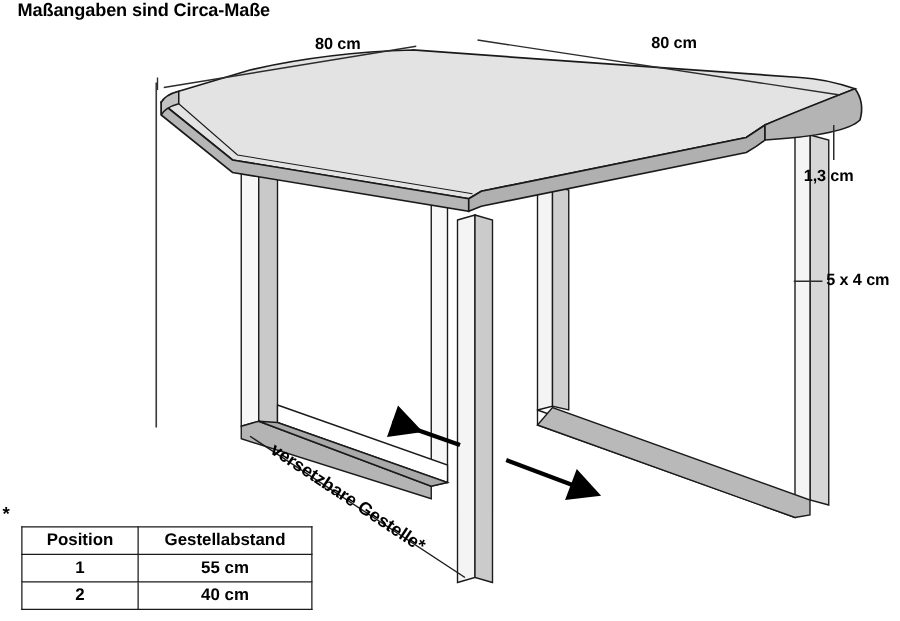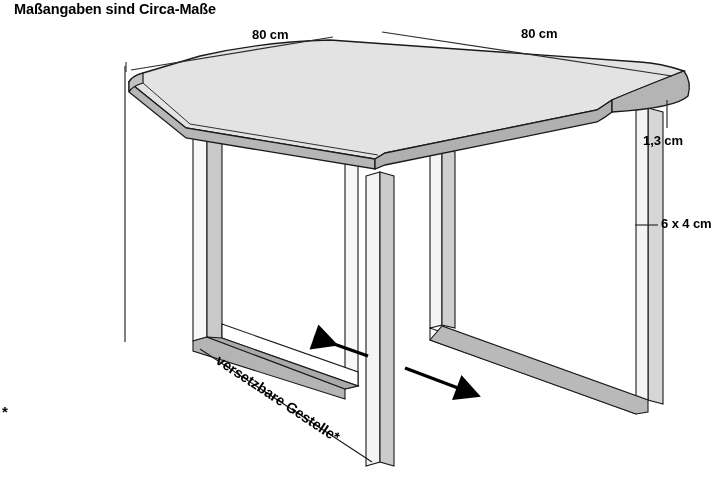--- a/index.html
+++ b/index.html
@@ -184,20 +184,38 @@
     <line x1="200" y1="349" x2="372" y2="462" stroke="#1a1a1a" stroke-width="1.1"></line>
 
   </svg>
 
   <div class="dim-label" id="label-top-left">80 cm</div>
 
   <div class="dim-label" id="label-top-right">80 cm</div>
 
   <div class="dim-label" id="label-thickness">1,3 cm</div>
 
-  <div class="dim-label" id="label-legprofile">6 x 4 cm</div>
+  <div class="dim-label" id="label-legprofile">5 x 4 cm</div>
 
   <div id="label-versetzbar">versetzbare Gestelle*</div>
 
   <div id="asterisk-note">*</div>
 
+  <table id="spec-table">
+    <thead>
+      <tr>
+        <th class="col-pos">Position</th>
+        <th class="col-dist">Gestellabstand</th>
+      </tr>
+    </thead>
+    <tbody>
+      <tr>
+        <td>1</td>
+        <td>55 cm</td>
+      </tr>
+      <tr>
+        <td>2</td>
+        <td>40 cm</td>
+      </tr>
+    </tbody>
+  </table>
 
 </div>
 
 </body></html>

